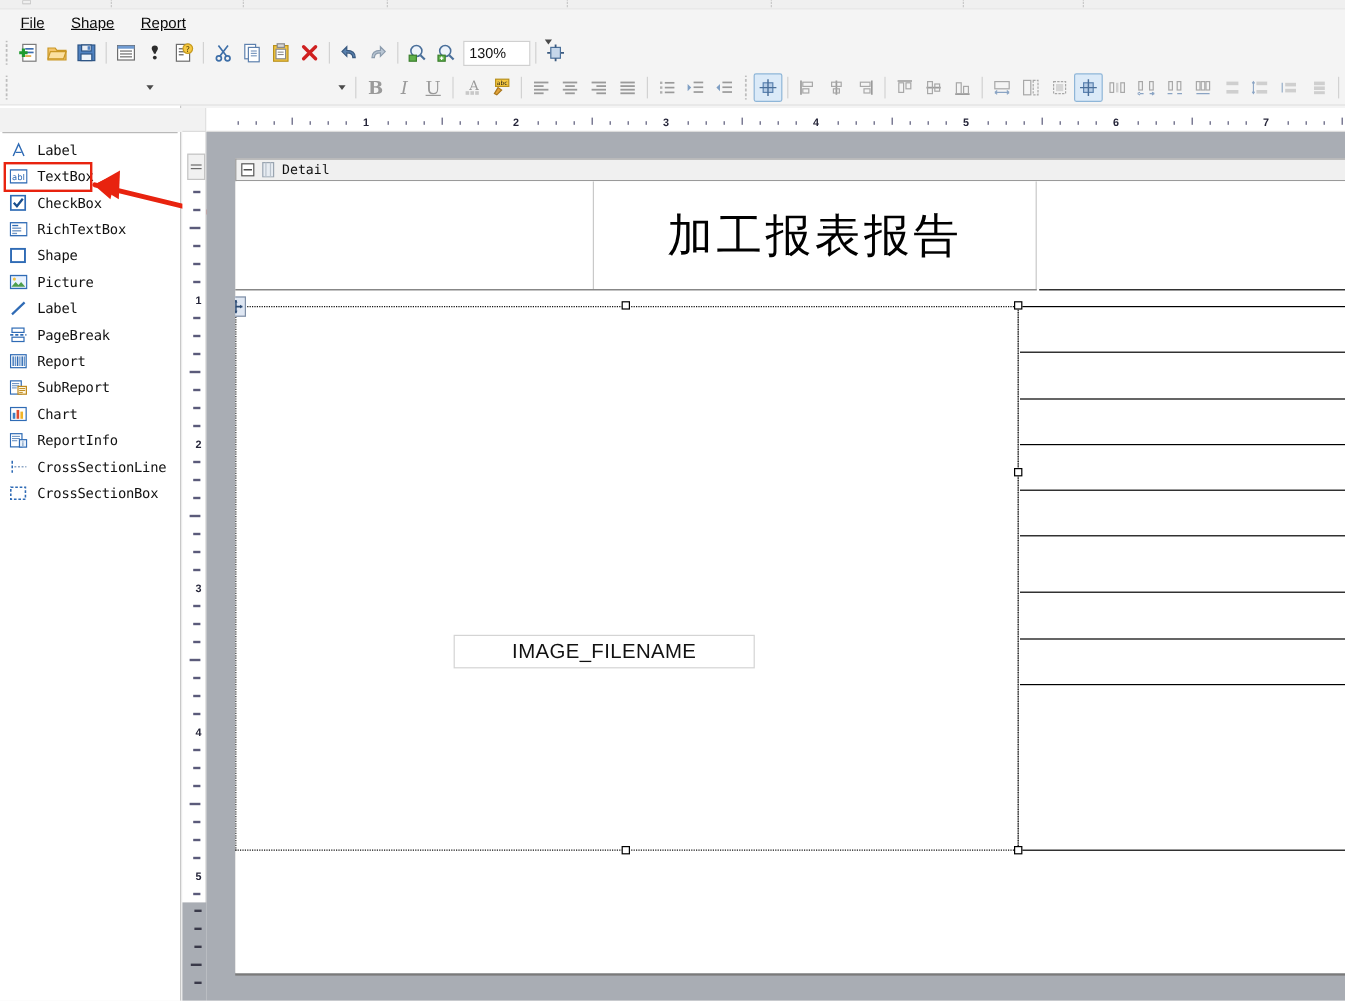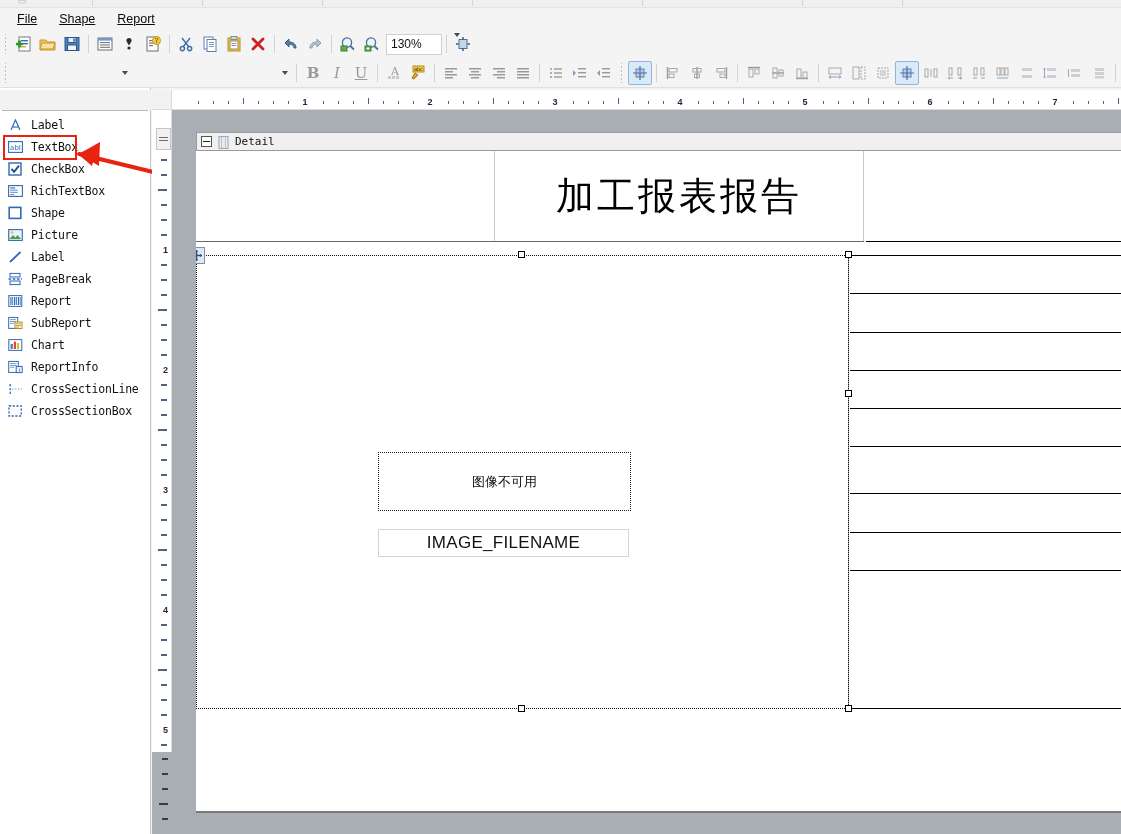--- a/index.html
+++ b/index.html
@@ -1103,23 +1103,20 @@
           <path d="M6.5 1L5 3h3zM6.5 12L5 10h3zM1 6.5L3 5v3zM12 6.5L10 5v3z" fill="#2b4a73"></path>
         </svg>
       </div>
 
       <div class="handle" style="left:322px;  top:100px;"></div>
       <div class="handle" style="left:649px;  top:100px;"></div>
       <div class="handle" style="left:649px;  top:239px;"></div>
       <div class="handle" style="left:322px;  top:554px;"></div>
       <div class="handle" style="left:649px;  top:554px;"></div>
 
-      <div class="img-ph">
-        <span class="img-ph-txt">图像不可用</span>
-      </div>
 
       <div class="img-name">
         <span class="img-name-txt">IMAGE_FILENAME</span>
       </div>
 
     </div>
   </div>
 
 </div>
 

